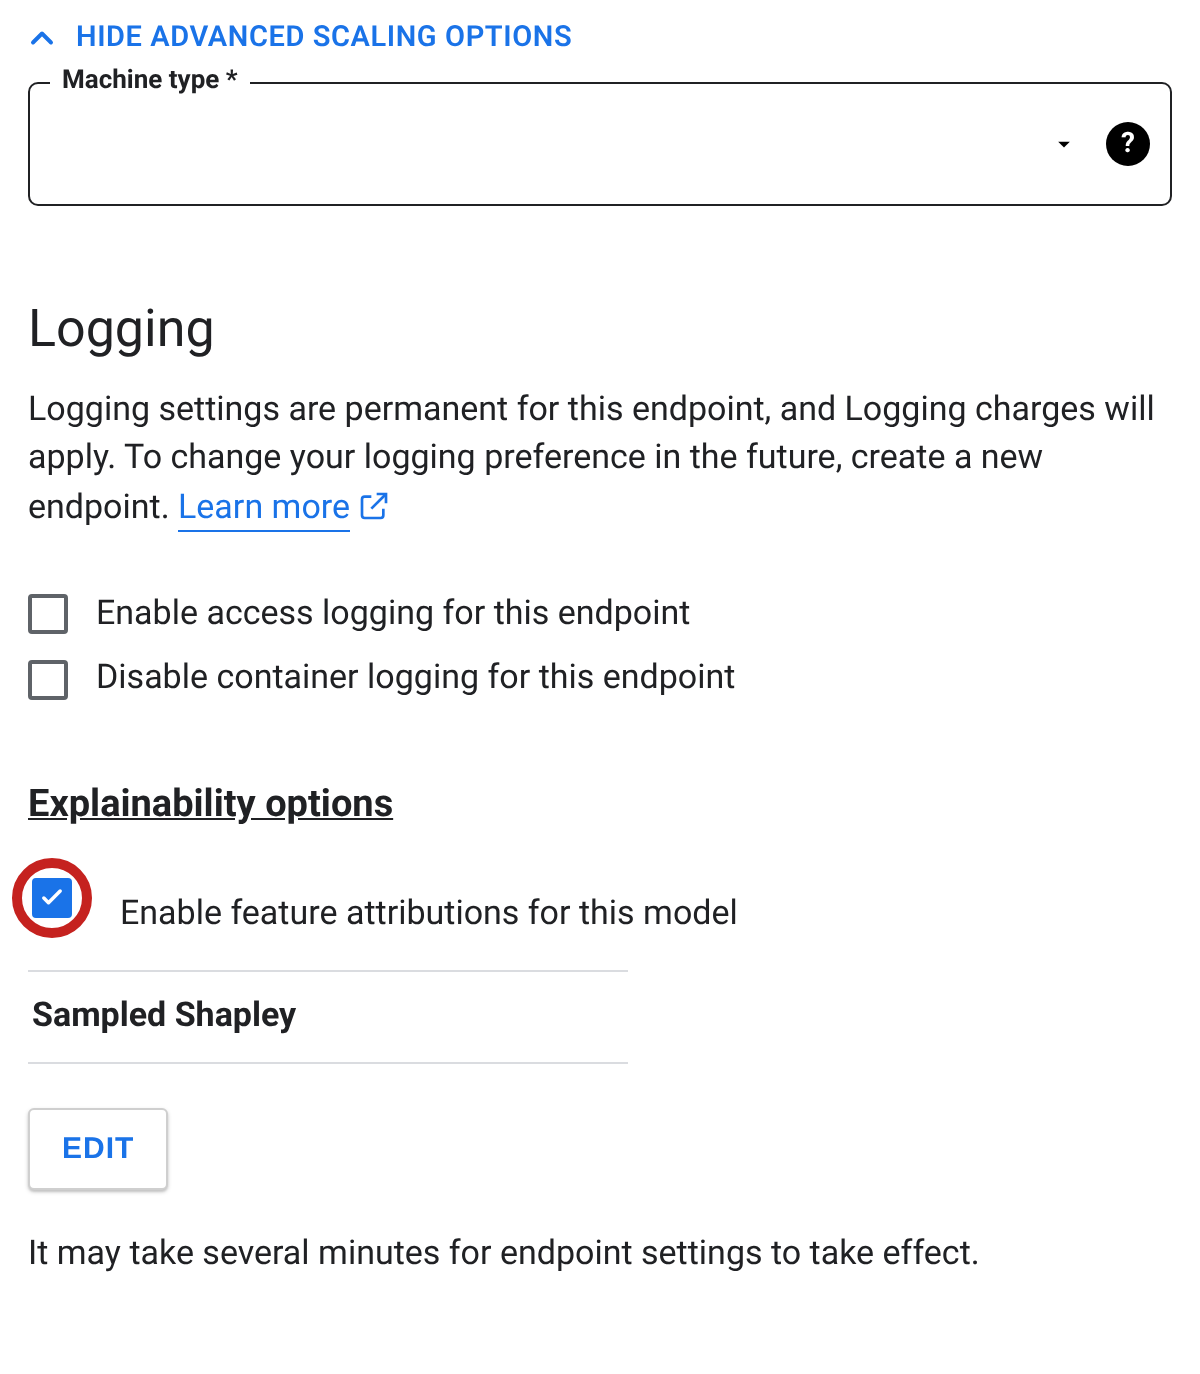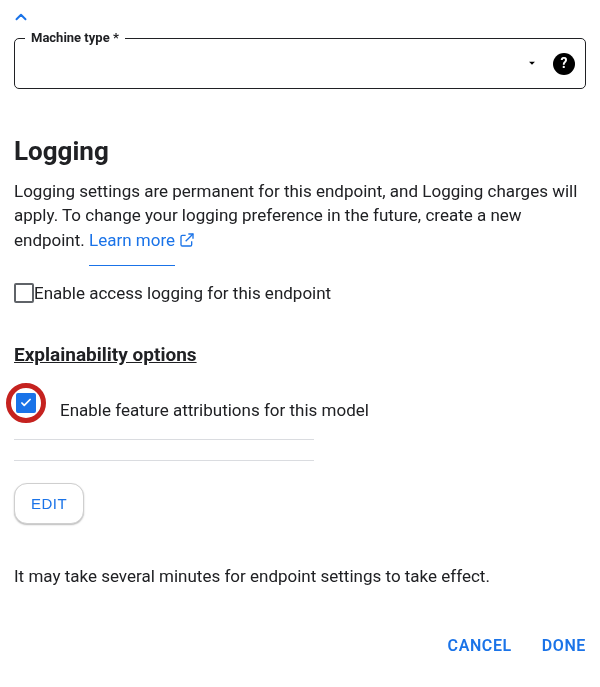--- a/index.html
+++ b/index.html
@@ -33,21 +33,21 @@
     margin:0 0 12px -2px;
     cursor:pointer;
   }
   .collapse-row svg{display:block;}
 
   
   .field{
     position:relative;
     border:1.5px solid var(--text);
     border-radius:5px;
-    height:51px;
+    height:62px;
     display:flex;
     align-items:center;
     padding:0 56px 0 12px;
     font-size:20px;
   }
   .floating-label{
     position:absolute;
     top:-10px;
     left:10px;
     background:#fff;
@@ -65,40 +65,40 @@
   }
   .help-dot{
     width:22px;height:22px;border-radius:50%;
     background:#000;color:#fff;
     display:flex;align-items:center;justify-content:center;
     font-weight:700;font-size:14px;
   }
 
   h2.section{
     font-size:26px;
-    font-weight:700;
+    font-weight:400;
     margin:44px 0 8px 0;
   }
   p.desc{
     margin:0 0 0 0;
     font-size:17px;
     color:var(--text);
   }
   a.learn{
     color:var(--blue);
     text-decoration:none;
     border-bottom:1.5px solid var(--blue);
-    padding-bottom:15px;
+    padding-bottom:1px;
   }
   .ext-icon{display:inline-block;vertical-align:-2px;margin-left:4px;}
 
   
   .check-list{margin-top:26px;}
   .check-row{
-    display:flex;align-items:center;
+    display:flex;align-items:center;gap:14px;
     font-size:17px;margin:8px 0;
   }
   .chk{
     width:20px;height:20px;border:2.5px solid #5f6368;
     border-radius:2px;flex:0 0 20px;
     display:flex;align-items:center;justify-content:center;
     background:#fff;
   }
   .chk.checked{background:var(--blue);border-color:var(--blue);}
   .chk.checked svg{display:block;}
@@ -132,32 +132,32 @@
     padding:10px 2px;
     border-top:1px solid var(--line);
     border-bottom:1px solid var(--line);
     font-size:17px;
   }
   .kv-row .k{font-weight:700;}
 
   .edit-btn{
     margin-top:22px;
     border:1px solid #cfcfcf;
-    border-radius:13px;
+    border-radius:3px;
     background:#fff;
     color:var(--blue);
-    font-weight:400;
+    font-weight:700;
     font-size:15px;
     letter-spacing:.5px;
     padding:11px 16px;
     box-shadow:0 1px 2px rgba(0,0,0,.18),0 1px 1px rgba(0,0,0,.1);
     cursor:pointer;
   }
 
-  .note{margin-top:40px;font-size:17px;}
+  .note{margin-top:20px;font-size:17px;}
 
   .footer{
     display:flex;justify-content:flex-end;gap:30px;
     margin-top:46px;
     font-size:16px;font-weight:600;letter-spacing:.6px;
     color:var(--blue);
   }
   .footer span{cursor:pointer;}
 </style>
 </head>
@@ -165,20 +165,21 @@
 
 
 
 
 <div class="collapse-row">
   <span>
     <svg width="18" height="18" viewBox="0 0 24 24" fill="none">
         <path d="M6 15l6-6 6 6" stroke="#1a73e8" stroke-width="2.6" stroke-linecap="round" stroke-linejoin="round"></path>
       </svg>
   </span>
+  <span>HIDE ADVANCED SCALING OPTIONS</span>
 </div>
 
 
 <div class="field">
   <span class="floating-label">Machine type *</span>
   <span class="trailing">
     <span>
       <svg width="14" height="14" viewBox="0 0 24 24">
           <path d="M7 10l5 5 5-5z" fill="#000"></path>
         </svg>
@@ -197,38 +198,45 @@
       </svg></span>
 </p>
 
 <div class="check-list">
   <div class="check-row">
     <span class="chk">
       
     </span>
     <span>Enable access logging for this endpoint</span>
   </div>
+  <div class="check-row">
+    <span class="chk">
+      
+    </span>
+    <span>Disable container logging for this endpoint</span>
+  </div>
 </div>
 
 
 <h3 class="sub">Explainability options</h3>
 
 <div class="attr-row">
   <span class="ring">
     <span class="chk checked">
       <svg width="14" height="14" viewBox="0 0 24 24">
           <path d="M5 12l4 4L19 6" stroke="#fff" stroke-width="3" fill="none" stroke-linecap="round" stroke-linejoin="round"></path>
         </svg>
     </span>
   </span>
   <span>Enable feature attributions for this model</span>
 </div>
 
 <div class="kv">
   <div class="kv-row">
+    <span class="k">Sampled Shapley</span>
   </div>
 </div>
 
 <button class="edit-btn">EDIT</button>
 
 <p class="note">It may take several minutes for endpoint settings to take effect.</p>
 
 <div class="footer">
   <span>CANCEL</span>
   <span>DONE</span>

